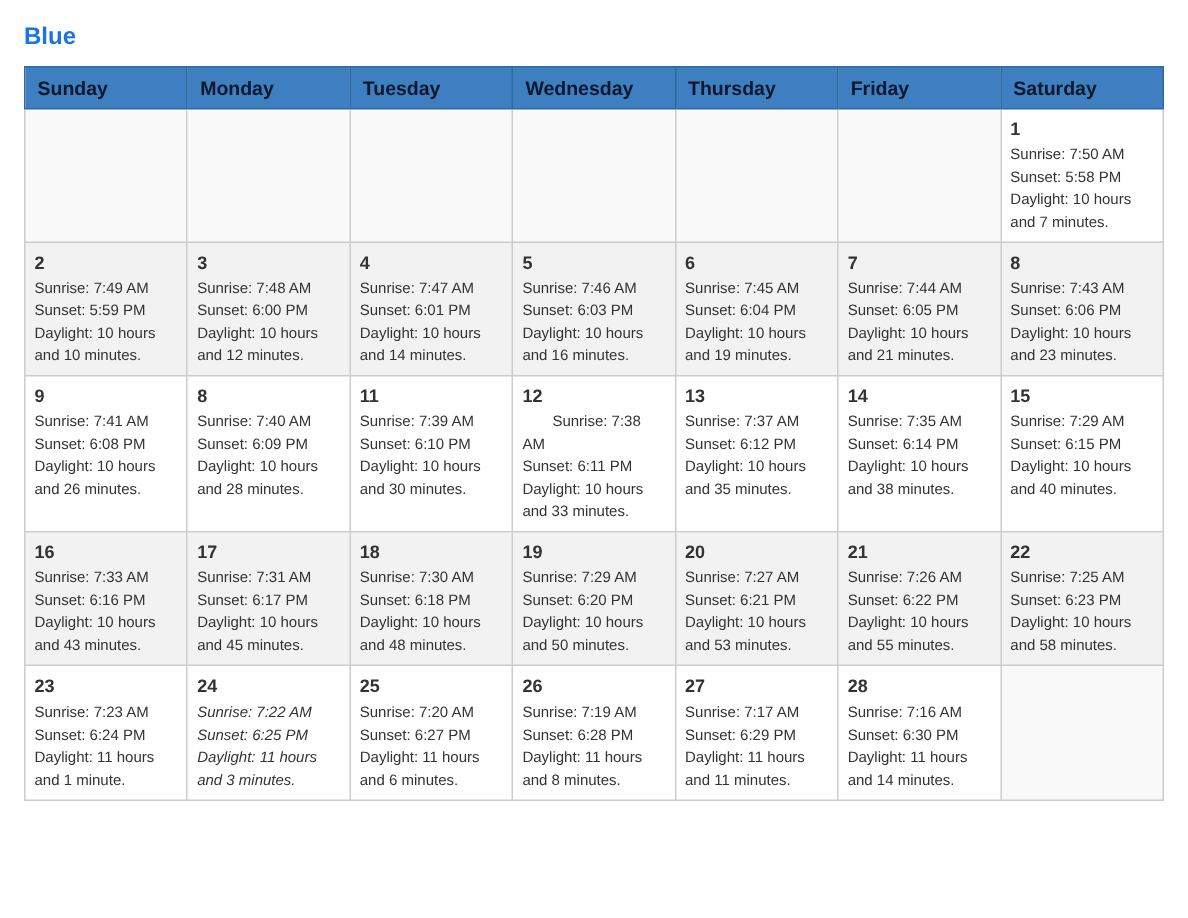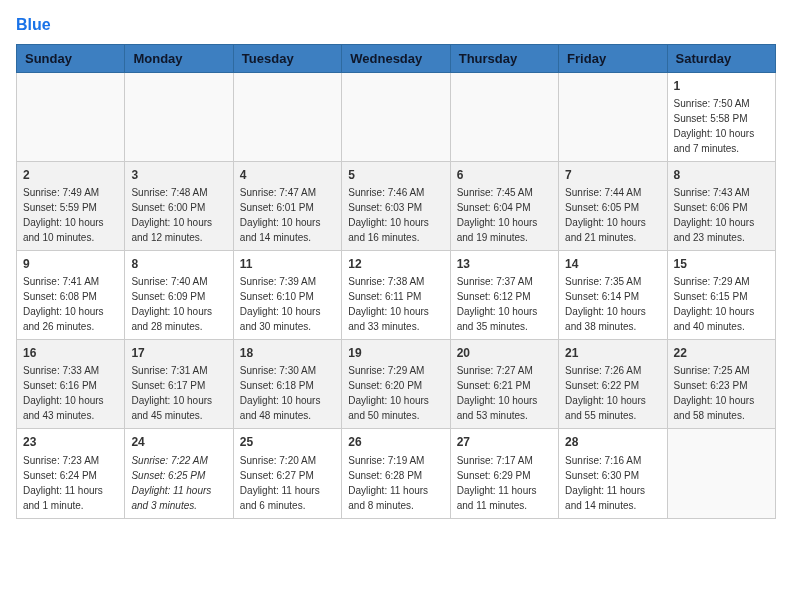--- a/index.html
+++ b/index.html
@@ -160,21 +160,21 @@
       <tr>
         <td><span class="day-num">9</span><span class="day-info" style="white-space: pre-line;">Sunrise: 7:41 AM
 Sunset: 6:08 PM
 Daylight: 10 hours and 26 minutes.</span></td>
         <td><span class="day-num">8</span><span class="day-info" style="white-space: pre-line;">Sunrise: 7:40 AM
 Sunset: 6:09 PM
 Daylight: 10 hours and 28 minutes.</span></td>
         <td><span class="day-num">11</span><span class="day-info" style="white-space: pre-line;">Sunrise: 7:39 AM
 Sunset: 6:10 PM
 Daylight: 10 hours and 30 minutes.</span></td>
-        <td><span class="day-num">12</span><span class="day-info" style="white-space: pre-line;">Sunrise: 7:38 AM
+        <td><span class="day-num">12</span><span class="day-info" style="white-space: pre-line; margin-left: 20px;">Sunrise: 7:38 AM
 Sunset: 6:11 PM
 Daylight: 10 hours and 33 minutes.</span></td>
         <td><span class="day-num">13</span><span class="day-info" style="white-space: pre-line;">Sunrise: 7:37 AM
 Sunset: 6:12 PM
 Daylight: 10 hours and 35 minutes.</span></td>
         <td><span class="day-num">14</span><span class="day-info" style="white-space: pre-line;">Sunrise: 7:35 AM
 Sunset: 6:14 PM
 Daylight: 10 hours and 38 minutes.</span></td>
         <td><span class="day-num">15</span><span class="day-info" style="white-space: pre-line;">Sunrise: 7:29 AM
 Sunset: 6:15 PM

